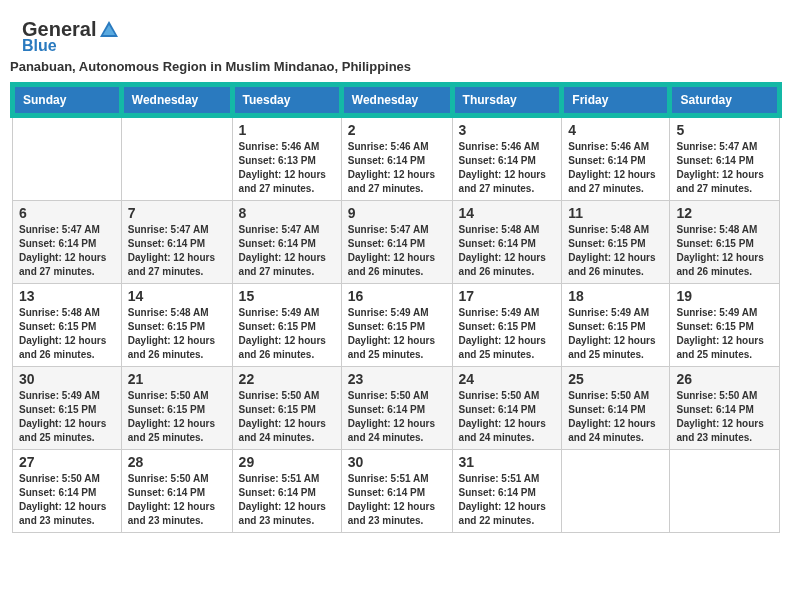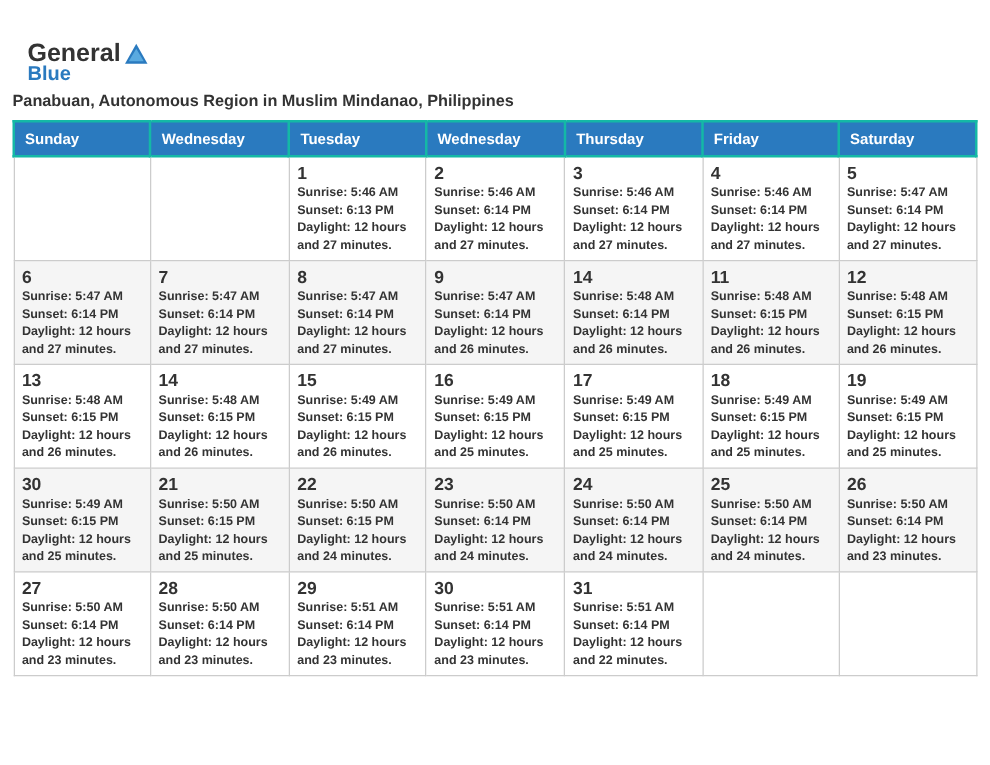--- a/index.html
+++ b/index.html
@@ -38,21 +38,21 @@
       width: 100%;
       border-collapse: collapse;
       font-size: 11px;
     }
     .calendar-table thead th {
       background-color: #2a7abf;
       color: #fff;
       text-align: left;
       padding: 6px 8px;
       font-size: 12px;
-      border: 2px solid #14b8a6;
+      border: 5px solid #14b8a6;
     }
     .calendar-table tbody td {
       vertical-align: top;
       border: 1px solid #ccc;
       padding: 4px 6px;
       width: 113px;
       min-height: 80px;
       color: #333;
       background: #fff;
     }
@@ -73,21 +73,21 @@
     }
     .empty-cell {
       background: #fff !important;
     }
   </style>
 </head>
 <body>
 
 <div class="header">
   <div class="logo">
-    <div style="display:flex;align-items:center;gap:2px;margin-top:14px;">
+    <div style="display:flex;align-items:center;gap:2px;">
       <span style="font-size:20px;font-weight:bold;color:#333;">General</span>
       <svg width="22" height="22" viewBox="0 0 22 22">
         <polygon points="11,2 20,18 2,18" fill="#2a7abf"></polygon>
         <polygon points="11,6 17,16 5,16" fill="#5aaae0"></polygon>
       </svg>
     </div>
     <span style="font-size:16px;font-weight:bold;color:#2a7abf;margin-top:-4px;">Blue</span>
   </div>
 </div>
 

